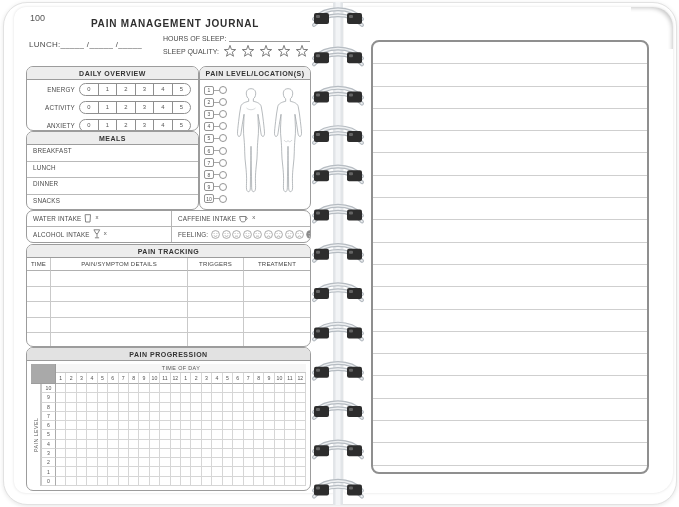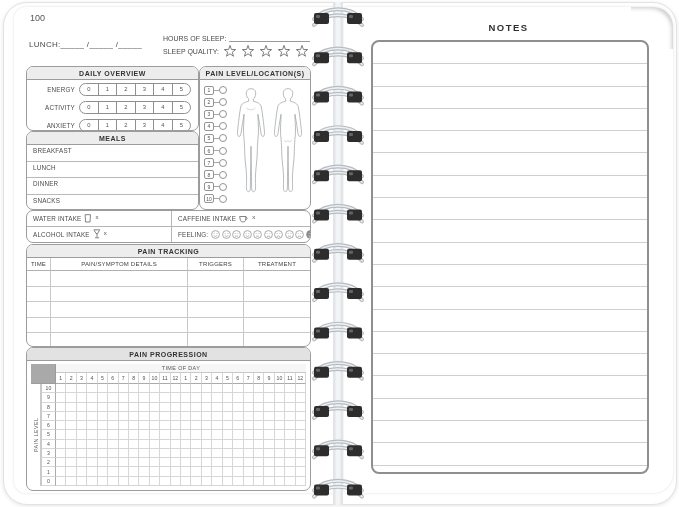--- a/index.html
+++ b/index.html
@@ -113,20 +113,21 @@
 <body>
 
 <div id="stage">
 
   <div id="back-cover" class="abs"></div>
 
   <div id="left-page" class="abs page">
 
     <div id="page-number" class="abs">100</div>
 
+    <div id="journal-title" class="abs">PAIN MANAGEMENT JOURNAL</div>
 
     <div id="date-line" class="abs">
       <span>LUNCH:</span><span>_____ /_____ /_____</span>
     </div>
 
     <div id="hours-row" class="abs">
       <span>HOURS OF SLEEP:</span>
       <span class="fill-line"></span>
     </div>
 
@@ -708,21 +709,20 @@
           <div class="pg-cell" style="grid-area: 13 / 23;"></div>
           <div class="pg-cell" style="grid-area: 13 / 24;"></div>
           <div class="pg-cell" style="grid-area: 13 / 25;"></div>
           <div class="pg-cell" style="grid-area: 13 / 26;"></div>
         </div>
     </div>
   </div>
 
   <div id="right-page" class="abs page">
     <div id="page-curl" class="abs"></div>
-    <div id="notes-title" class="abs">NOTES</div>
     <div id="notes-box" class="abs">
         <div class="notes-line"></div>
         <div class="notes-line"></div>
         <div class="notes-line"></div>
         <div class="notes-line"></div>
         <div class="notes-line"></div>
         <div class="notes-line"></div>
         <div class="notes-line"></div>
         <div class="notes-line"></div>
         <div class="notes-line"></div>

